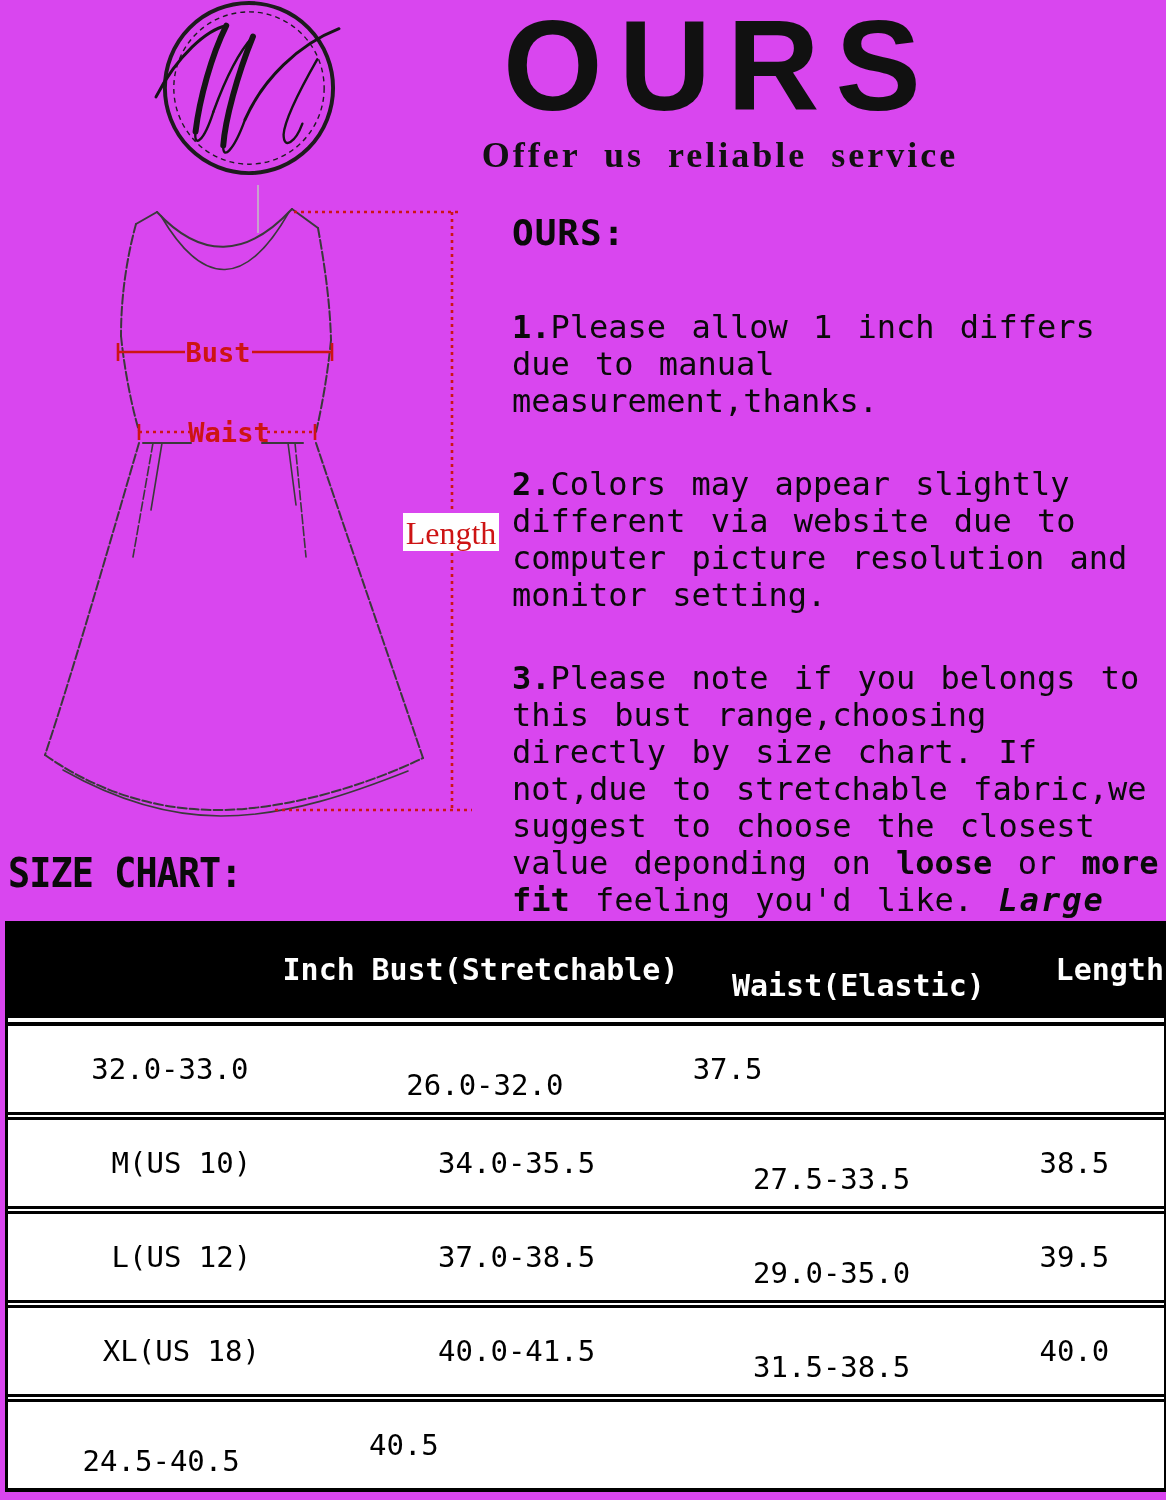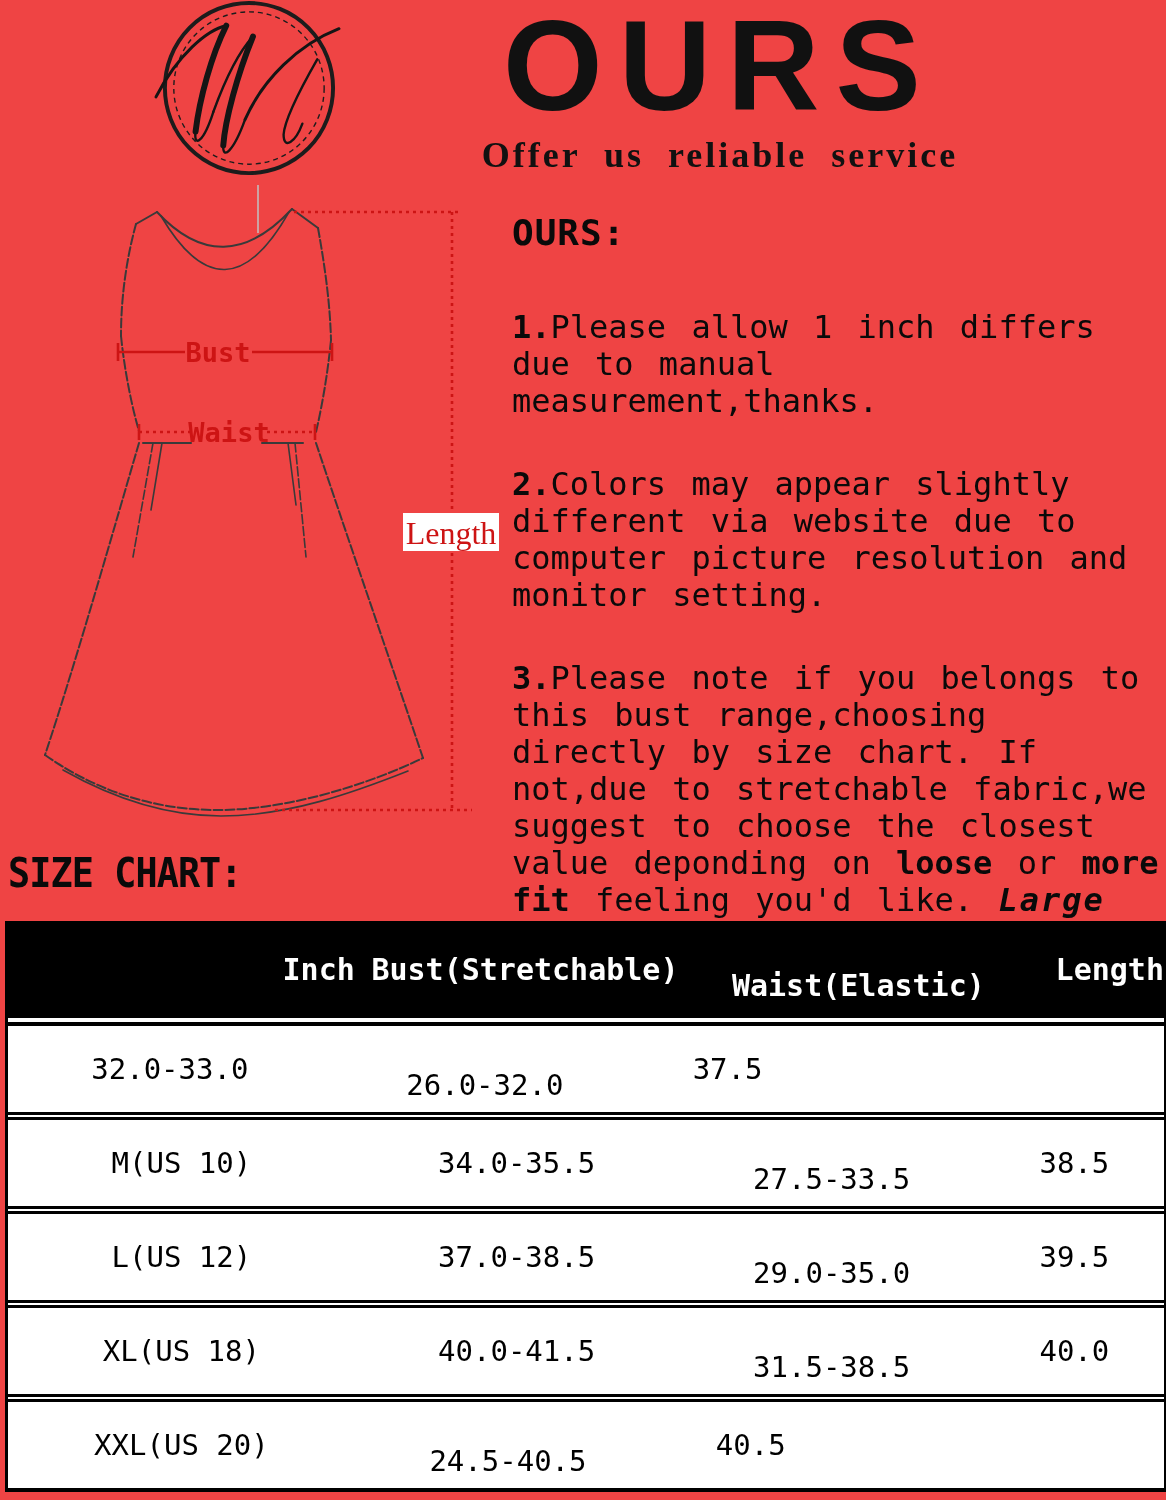--- a/index.html
+++ b/index.html
@@ -1,16 +1,16 @@
 <!DOCTYPE html>
 <html><head>
 <meta charset="utf-8">
 <style>
   html,body{margin:0;padding:0;background:#fff;}
-  .page{position:relative;width:1166px;height:1500px;background:#ef4444;overflow:hidden;
+  .page{position:relative;width:1166px;height:1500px;background:#d946ef;overflow:hidden;
         font-family:"DejaVu Sans Mono","Liberation Mono",monospace;color:#0a0a0a;}
 
   
   .logo{position:absolute;left:148px;top:0;width:198px;height:183px;}
   .titles{position:absolute;left:420px;top:2px;width:600px;text-align:center;}
   .brand-name{margin:0;font-family:"Liberation Sans","DejaVu Sans",sans-serif;
               font-weight:700;font-size:128px;line-height:1.0;letter-spacing:16px;color:#111;}
   .tagline{margin-top:4px;font-family:"Liberation Serif","DejaVu Serif",serif;
            font-weight:700;font-size:36px;letter-spacing:3px;word-spacing:12px;color:#111;}
 
@@ -161,20 +161,19 @@
         </div>
         <div class="sep"></div>
         <div class="t-row">
           <div class="t-cell c0">XL(US 18)</div>
           <div class="t-cell c1">40.0-41.5</div>
           <div class="t-cell c2">31.5-38.5</div>
           <div class="t-cell c3">40.0</div>
         </div>
         <div class="sep"></div>
         <div class="t-row">
-          <div class="t-cell c0">XXL(US 20)</div>
           <div class="t-cell c2">24.5-40.5</div>
           <div class="t-cell c3">40.5</div>
         </div>
       </div>
   </div>
 
 </div>
 
 </body></html>

